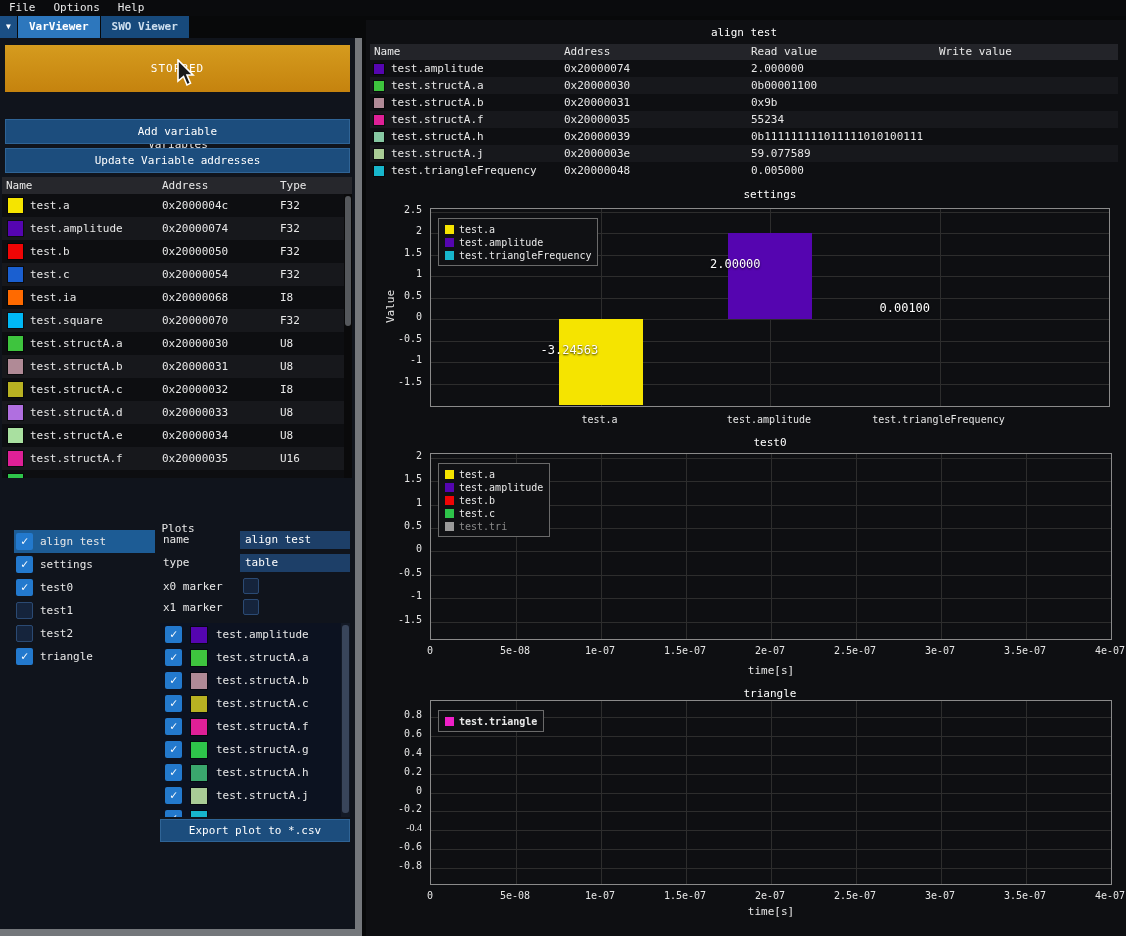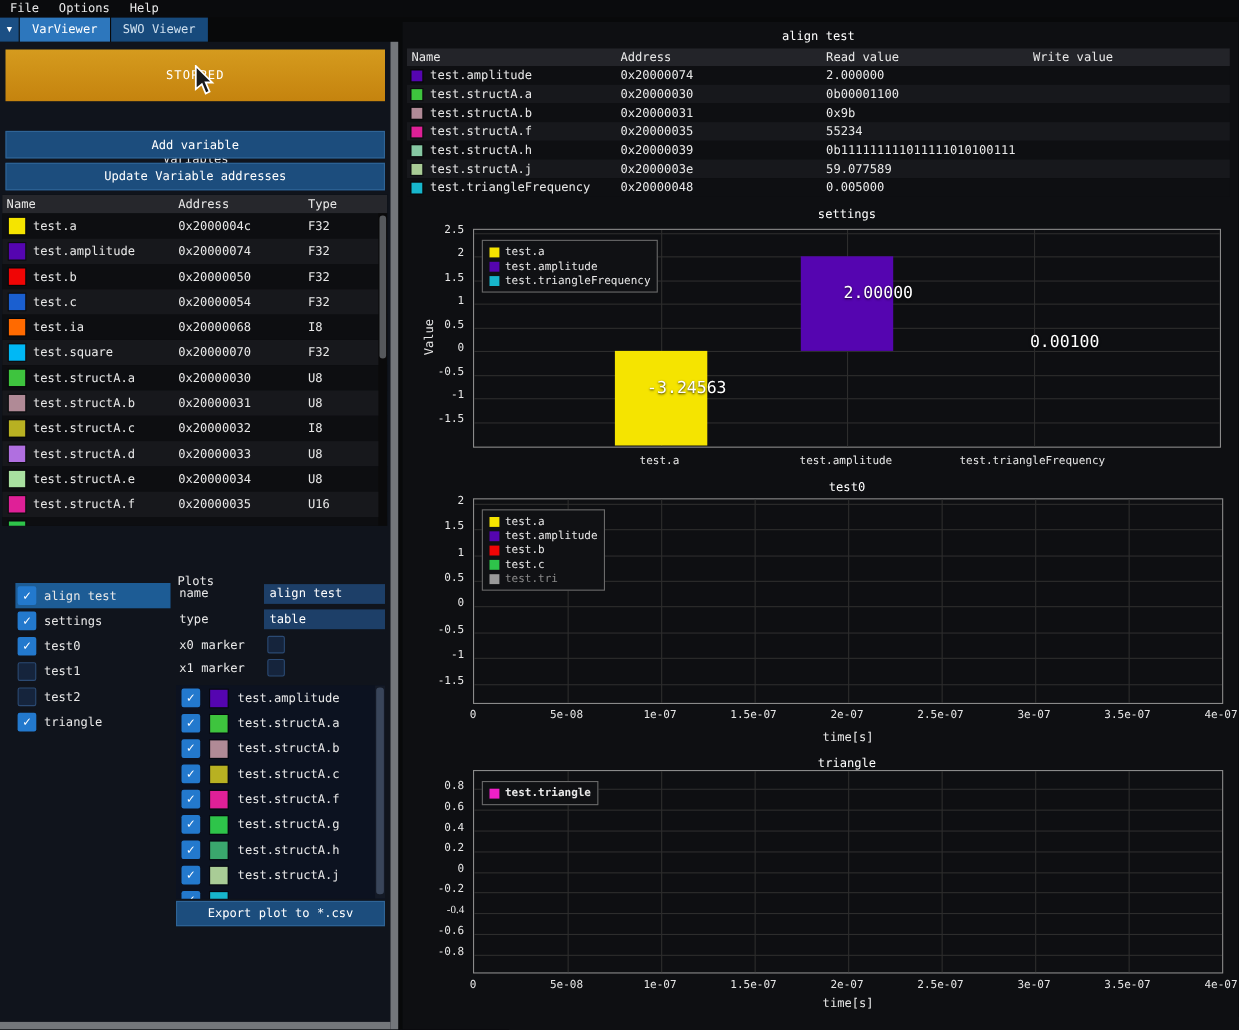--- a/index.html
+++ b/index.html
@@ -4,21 +4,21 @@
 <style>
   * { margin:0; padding:0; box-sizing:border-box; }
   html,body { width:1126px; height:936px; overflow:hidden; }
   body { background:#08090a; font-family:"DejaVu Sans Mono", monospace; color:#e8e8e8; font-size:11px; position:relative; }
 
   
   .menubar { position:absolute; top:0; left:0; width:1126px; height:16px; background:#0a0b0d; display:flex; align-items:center; }
   .menuitem { padding:0 9px; line-height:16px; cursor:default; }
   .tabbar { position:absolute; top:16px; left:0; height:22px; display:flex; gap:1px; }
   .filterbtn { width:17px; height:22px; background:#1b4f84; color:#fff; font-size:8px; text-align:center; line-height:22px; }
-  .tab { padding:0 11px; line-height:22px; }
+  .tab { padding:0 11px; line-height:22px;font-weight:bold; }
   .tab.active { background:#2d77bd; color:#fff; }
   .tab.inactive { background:#174a7c; color:#cfe0ef; }
 
   
   .lpanel { position:absolute; left:0; top:38px; width:362px; height:898px; background:#10141c; }
   .stopped { position:absolute; left:5px; top:7px; width:345px; height:47px; background:linear-gradient(#d59b1e,#c5830e); color:#fff; text-align:center; line-height:47px; letter-spacing:1px; }
   .cursor { position:absolute; left:176px; top:21px; z-index:50; }
   .sechead { position:absolute; left:0; width:356px; text-align:center; color:#e8e8e8;margin-top:40px; }
   .bluebtn { position:absolute; left:5px; width:345px; height:25px; background:#1c4d7d; border:1px solid #2f6496; color:#fff; text-align:center; line-height:23px; }
 
@@ -70,21 +70,21 @@
   .chart { position:absolute; left:0; width:760px; }
   .ctitle { position:absolute; left:64px; width:680px; text-align:center; color:#fff; }
   .plot { position:absolute; border:1px solid #8a8a8a; overflow:hidden; }
   .grid { position:absolute; background:#2d2d2d; }
   .grid.h { left:0; right:0; height:1px; }
   .grid.v { top:0; bottom:0; width:1px; }
   .ytick { position:absolute; width:56px; text-align:right; font-size:10px; color:#e6e6e6; }
   .xtick { position:absolute; width:80px; text-align:center; font-size:10px; color:#e6e6e6; white-space:nowrap; }
   .xtick.wide { width:180px; }
   .bar { position:absolute; }
-  .bar-label { position:absolute; width:120px; text-align:right; font-size:15px; color:#fff; text-shadow:0 1px 2px rgba(0,0,0,.85); }
+  .bar-label { position:absolute; width:120px; text-align:left; font-size:12px; color:#fff; text-shadow:0 1px 2px rgba(0,0,0,.85); }
   .cxlabel { position:absolute; left:64px; width:682px; text-align:center; color:#e6e6e6; }
   .cylabel { position:absolute; left:0; top:112px; width:48px; text-align:center; color:#e6e6e6; transform:rotate(-90deg); }
   .legend { position:absolute; background:#101114; border:1px solid #6a6a6a; padding:4px 6px 3px; z-index:5; }
   .lentry { display:flex; align-items:center; gap:5px; height:13px; }
   .lswatch { width:9px; height:9px; flex:0 0 9px; }
   .ltext { font-size:10px; color:#e8e8e8; white-space:nowrap; }
   .ltext.muted { color:#8a8a8a; }
 </style>
 </head>
 <body>

